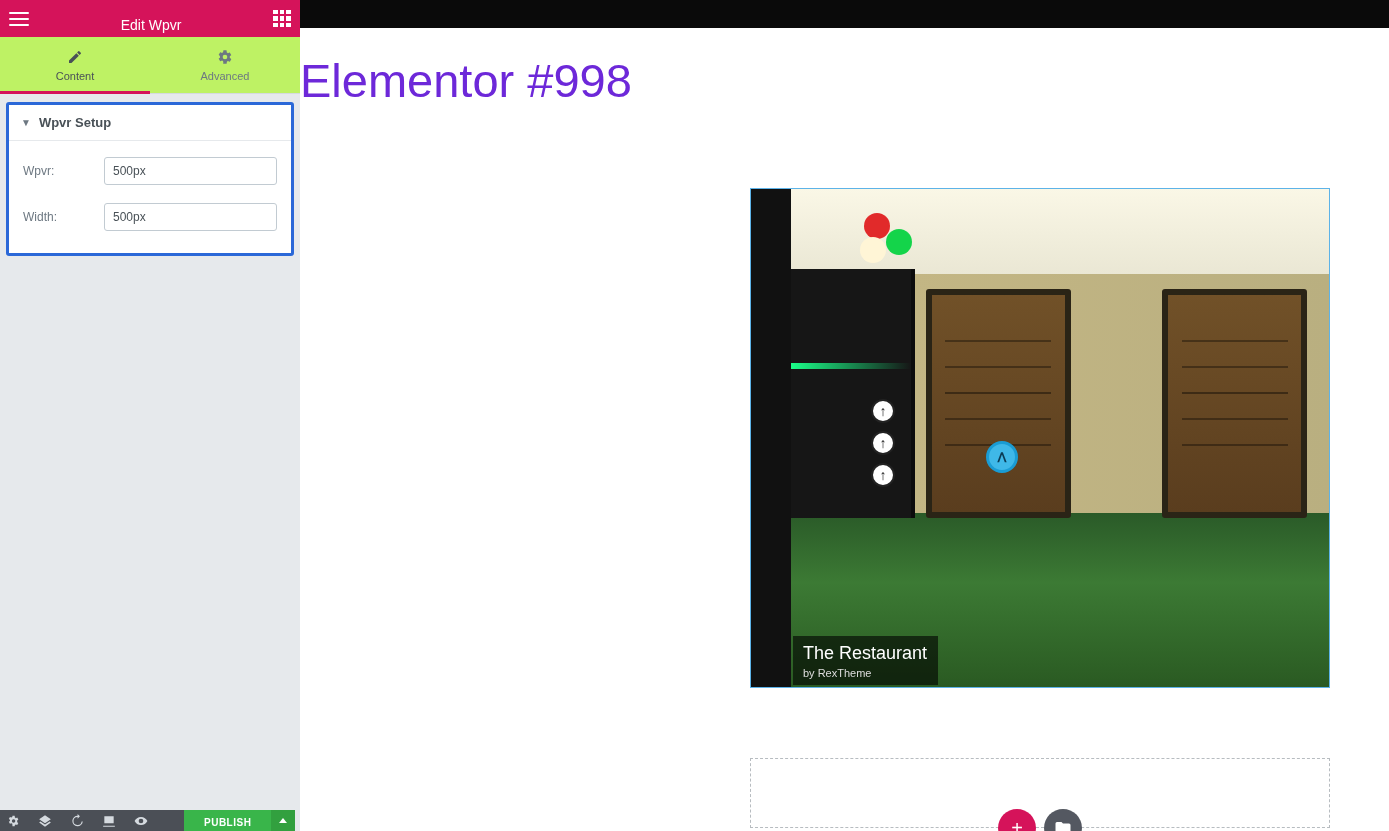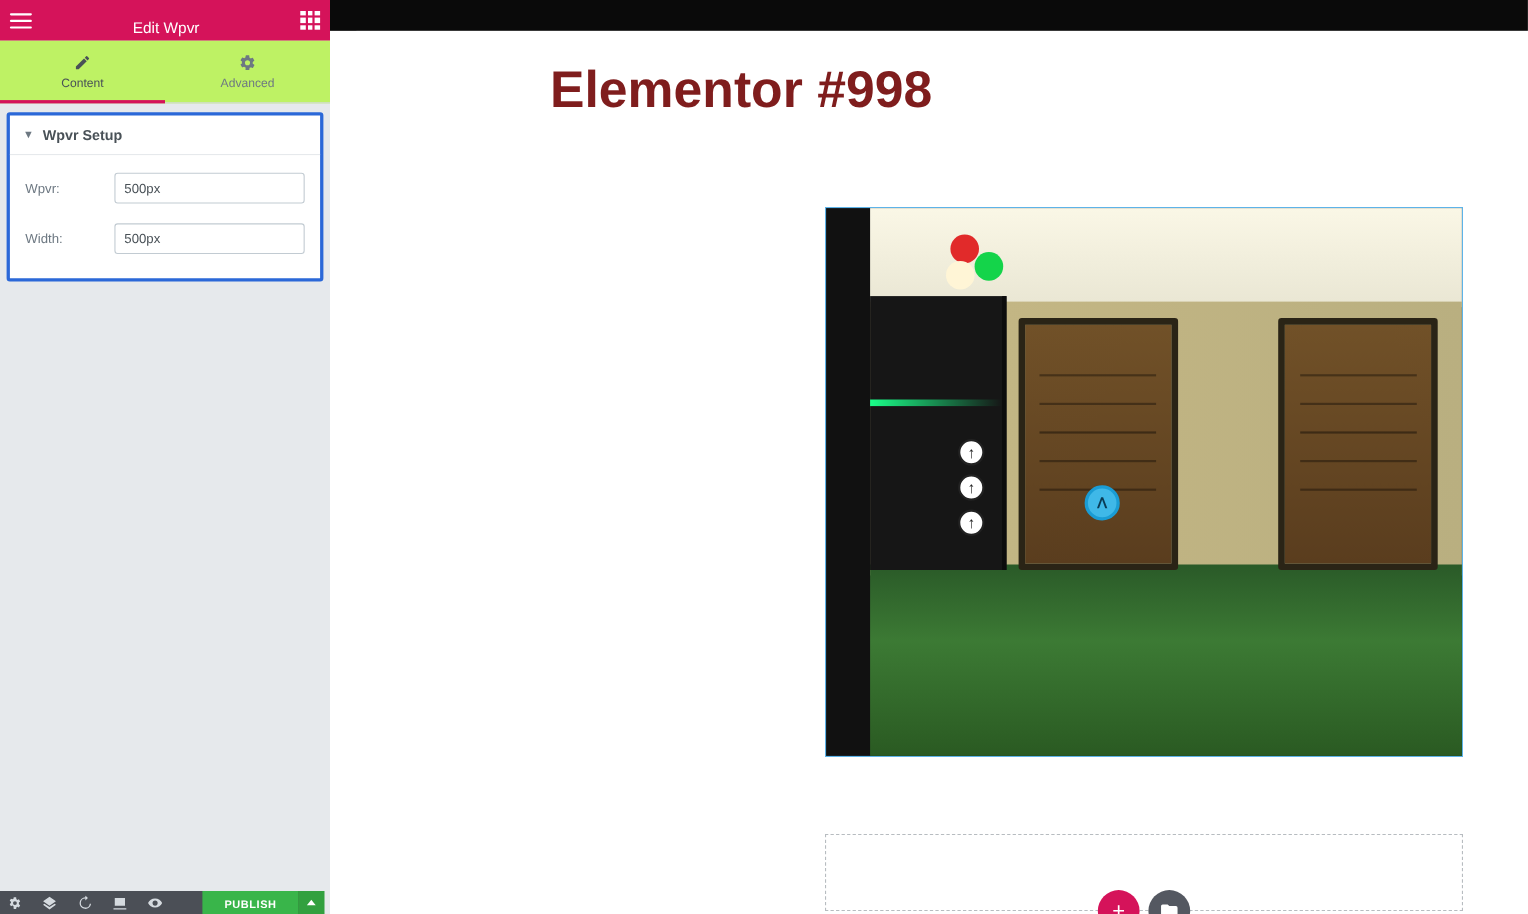--- a/index.html
+++ b/index.html
@@ -37,21 +37,21 @@
   
   .bottom-bar { position:absolute; left:0; bottom:0; width:290px; height:21px; background:#4b4f56; display:flex; align-items:center; padding:0 6px; gap:18px;}
   .bottom-bar .icon { width:14px; height:14px; fill:#d5dadf;}
   .publish-wrap{position:absolute; left:184px; bottom:0; height:21px; display:flex;}
   .publish-btn { background:#39b54a; color:#fff; font-size:10px; font-weight:700; letter-spacing:.5px; padding:12px 20px; display:flex; align-items:center;}
   .publish-caret { width:24px; background:#32a03f; display:flex; align-items:center; justify-content:center;}
   .publish-caret span{width:0;height:0;border-left:4px solid transparent;border-right:4px solid transparent;border-bottom:5px solid #fff;}
   
   .preview { position:absolute; left:300px; top:28px; right:0; bottom:0; overflow:auto; background:#fff;}
   .preview-inner{ padding:25px 0 0 0;}
-  .page-title { font-size:47px; font-weight:700; color:#7f1d1d; margin-left:200px; margin-bottom:80px; font-family:"Helvetica Neue",Arial,sans-serif;}
+  .page-title { font-size:47px; font-weight:400; color:#6d28d9; margin-bottom:80px; font-family:"Helvetica Neue",Arial,sans-serif;}
   .vr-frame { width:580px; height:500px; margin-left:450px; border:1px solid #5db3e8; position:relative; background:#111;}
   .vr-scene{position:absolute; left:40px; top:0; right:0; bottom:0; overflow:hidden;}
   .floor{position:absolute;left:0;right:0;bottom:0;height:35%;background:linear-gradient(180deg,#2a5a28 0%, #3c7a34 40%, #2a5a22 100%);}
   .ceiling{position:absolute;left:0;right:0;top:0;height:18%;background:linear-gradient(180deg,#faf7e6,#e9e6d3);}
   .wall{position:absolute;left:0;right:0;top:17%;height:50%;background:linear-gradient(90deg,#c6b885,#b9af80);}
   .door{position:absolute;top:20%;bottom:34%;width:27%;background:linear-gradient(180deg,#715128,#5a3d1e);border:6px solid #2a2416;border-radius:3px;}
   .door.d1{left:25%;}
   .door.d2{right:4%;}
   .door::before{content:"";position:absolute;left:10%;right:10%;top:45%;height:2px;background:rgba(0,0,0,.4);box-shadow:0 -26px 0 rgba(0,0,0,.35),0 26px 0 rgba(0,0,0,.35),0 -52px 0 rgba(0,0,0,.35),0 52px 0 rgba(0,0,0,.35);}
   .elev{position:absolute;left:0;top:16%;width:23%;bottom:34%;background:#161616;border-right:4px solid #0c0c0c;}
@@ -180,20 +180,24 @@
         <div class="lamp">
           <div class="bulb r"></div>
             <div class="bulb g"></div>
             <div class="bulb w"></div>
         </div>
         <div class="hotspot h1">↑</div>
         <div class="hotspot h2">↑</div>
         <div class="hotspot h3">↑</div>
         <div class="center-hot">ᐱ</div>
       </div>
+      <div class="caption">
+        <div class="t">The Restaurant</div>
+        <div class="s">by RexTheme</div>
+      </div>
     </div>
 
     <div class="add-zone">
       <div class="fab-row">
         <div class="fab pink">
             <span>+</span>
           </div>
         <div class="fab grey">
           <svg width="18" height="18" viewBox="0 0 24 24">
               <path fill="#fff" d="M10 4H4a2 2 0 0 0-2 2v12a2 2 0 0 0 2 2h16a2 2 0 0 0 2-2V8a2 2 0 0 0-2-2h-8l-2-2z"></path>

